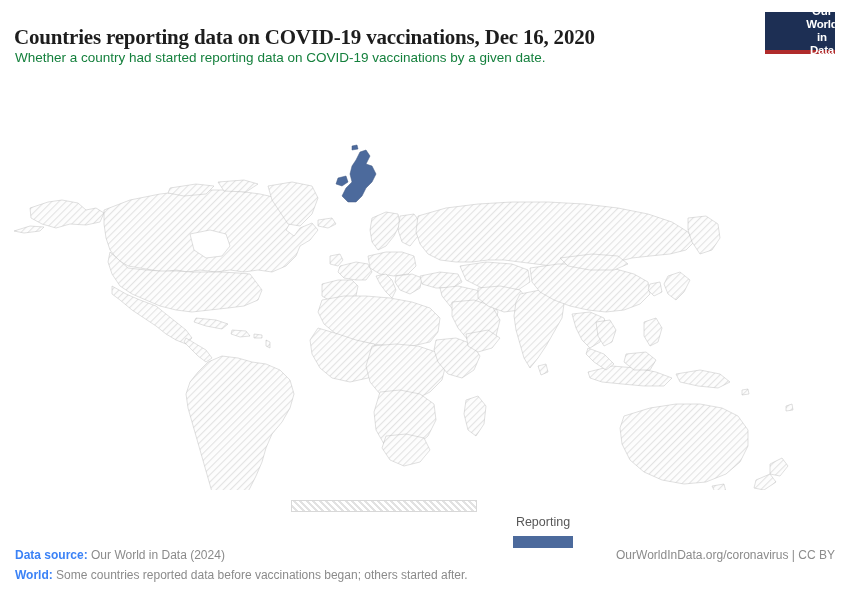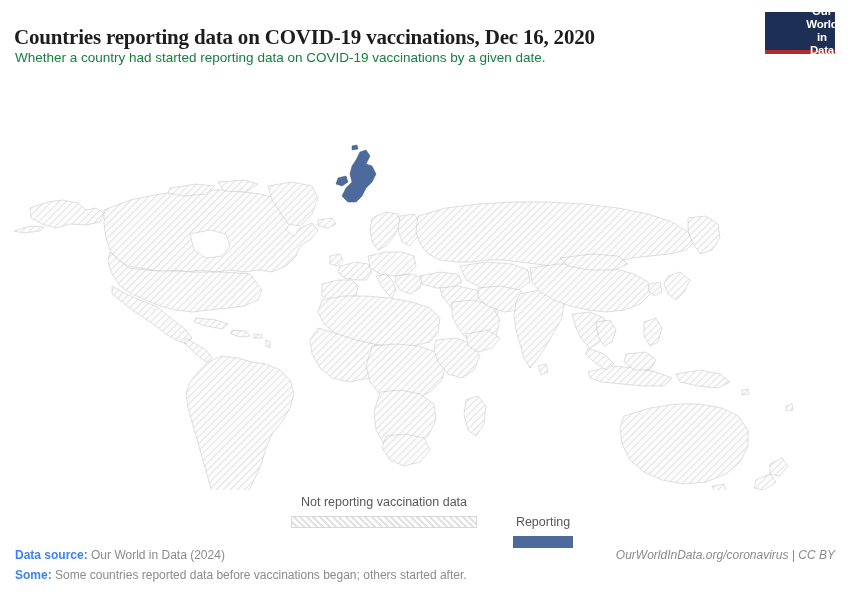--- a/index.html
+++ b/index.html
@@ -143,21 +143,20 @@
     left: 15px;
     top: 28px;
     white-space: nowrap;
   }
   #footer-link {
     position: absolute;
     right: 15px;
     top: 8px;
     white-space: nowrap;
     color: #8b8b8b;
-    font-style: italic;
   }
   .footer-strong {
     font-weight: 700;
     color: #3b82f6;
   }
 </style>
 </head>
 <body>
 
 <div id="header">
@@ -303,31 +302,30 @@
       <path d="M356,70 L360,62 L366,60 L370,66 L366,74 L372,76 L376,84 L372,92 L366,98
            L362,106 L356,112 L348,112 L342,106 L346,98 L352,92 L350,84 L352,76 Z" transform="translate(0,0)"></path>
       <path d="M338,88 L346,86 L348,92 L342,96 L336,94 Z"></path>
       <path d="M352,56 L357,55 L358,59 L352,60 Z"></path>
     </g>
   </svg>
 </div>
 
 <div id="legend">
   <div id="legend-entry-notreporting" class="legend-entry">
-    <span class="legend-label">Not reporting vaccination data</span>
     <div class="legend-swatch"></div>
   </div>
 
   <div id="legend-entry-reporting" class="legend-entry">
     <span class="legend-label">Reporting</span>
     <div class="legend-swatch"></div>
   </div>
 </div>
 
 <div id="footer">
   <div id="footer-source">
     <span class="footer-strong">Data source:</span><span> Our World in Data (2024)</span>
   </div>
   <div id="footer-note">
-    <span class="footer-strong">Some:</span><span> Some countries reported data before vaccinations began; others started after.</span>
+    <span class="footer-strong">World:</span><span> Some countries reported data before vaccinations began; others started after.</span>
   </div>
   <div id="footer-link">OurWorldInData.org/coronavirus | CC BY</div>
 </div>
 
 </body></html>

